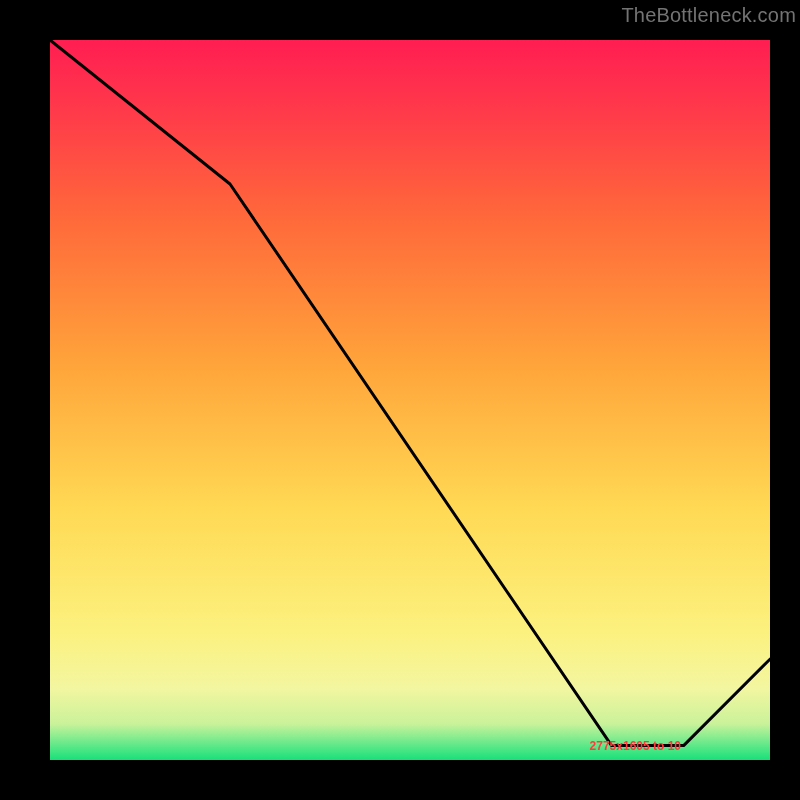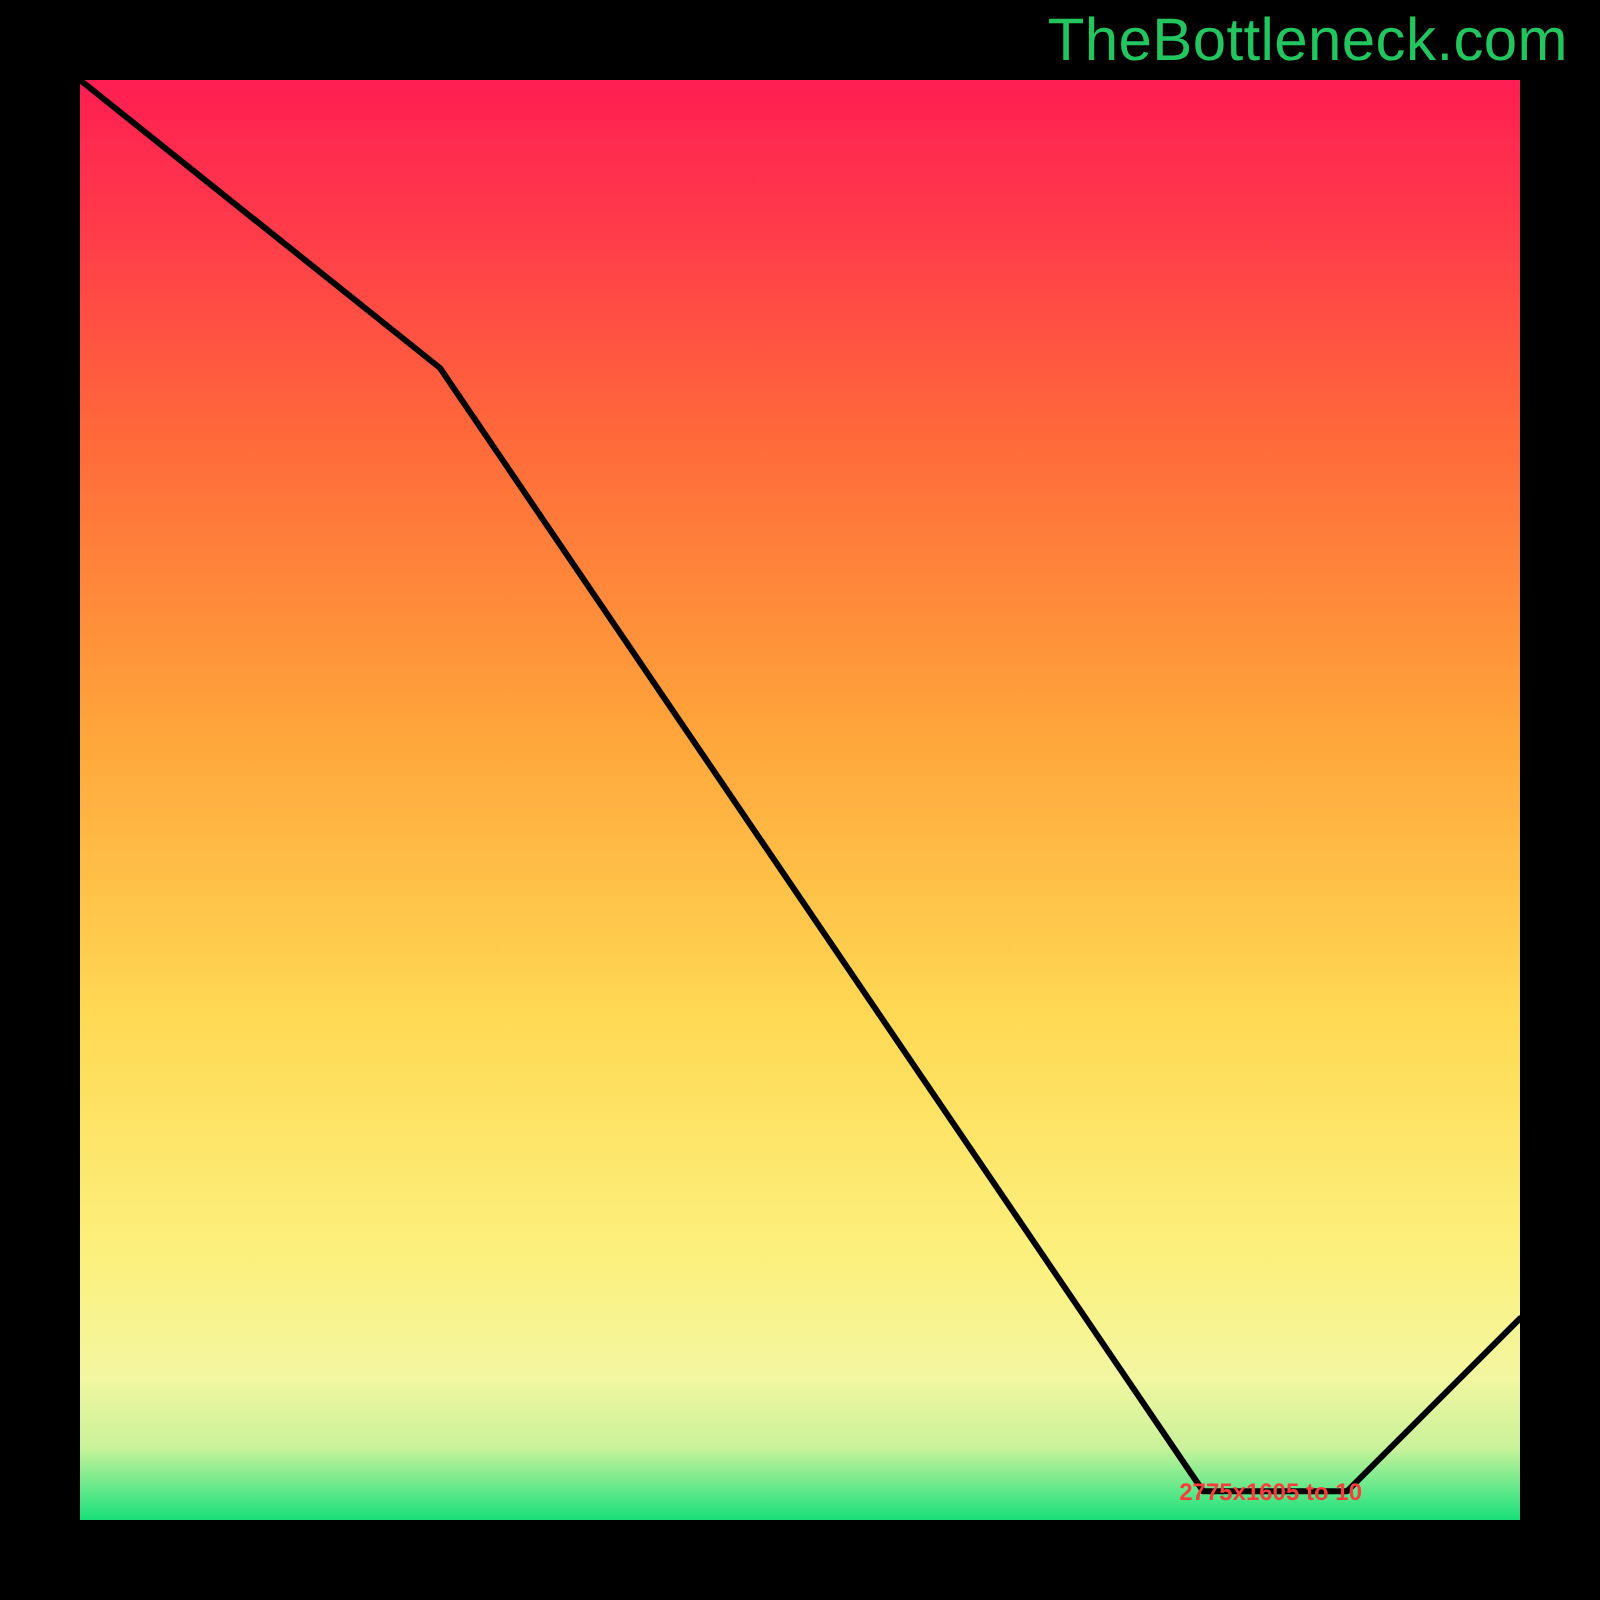--- a/index.html
+++ b/index.html
@@ -12,34 +12,35 @@
     font-family: Arial, Helvetica, sans-serif;
   }
   .stage {
     position: relative;
     width: 800px;
     height: 800px;
   }
   .watermark {
     position: absolute;
     top: 4px;
-    right: 16px;
-    color: #22c55e;
-    font-size: 30px;
+    right: 4px;
+    color: #737373;
+    font-size: 20px;
     font-weight: 500;
     letter-spacing: 0.2px;
     z-index: 10;
   }
   .plot-area {
     position: absolute;
     left: 40px;
     top: 40px;
     width: 730px;
     height: 720px;
     overflow: hidden;
+    text-align: right;
   }
   .annotation {
     position: absolute;
     color: #ff3b3b;
     font-size: 12px;
     font-weight: 700;
     z-index: 5;
     white-space: nowrap;
   }
 </style>

